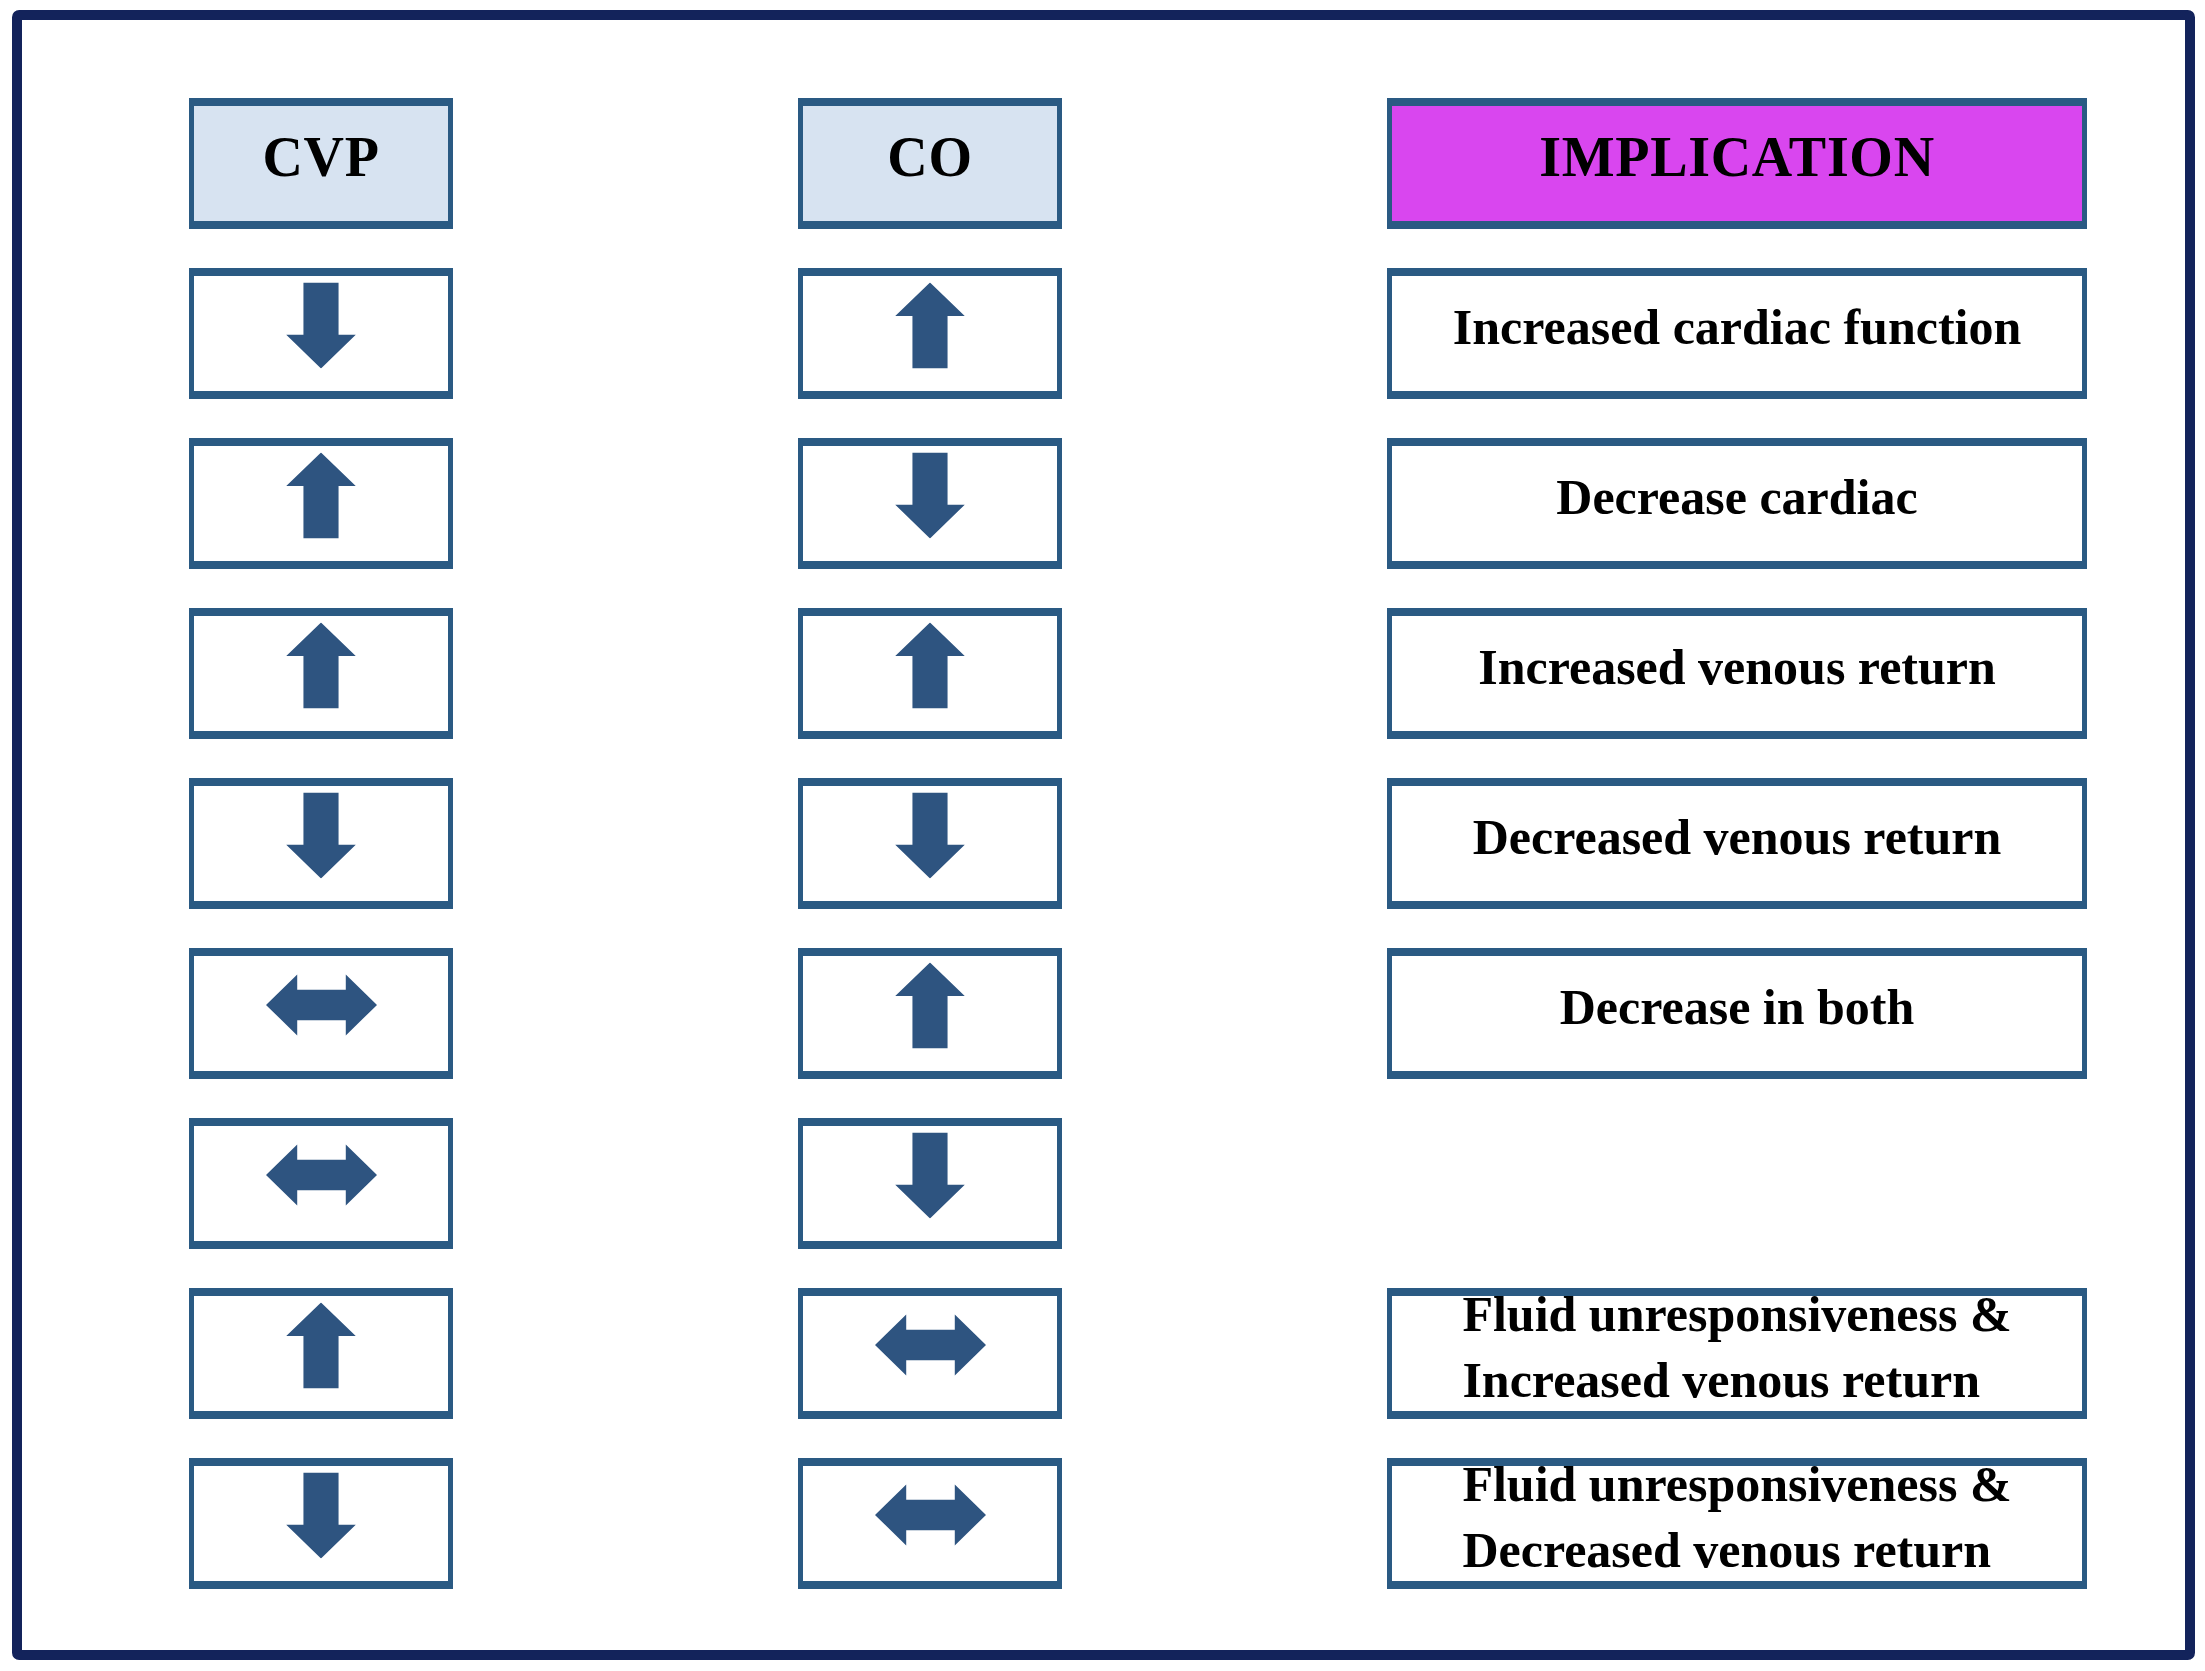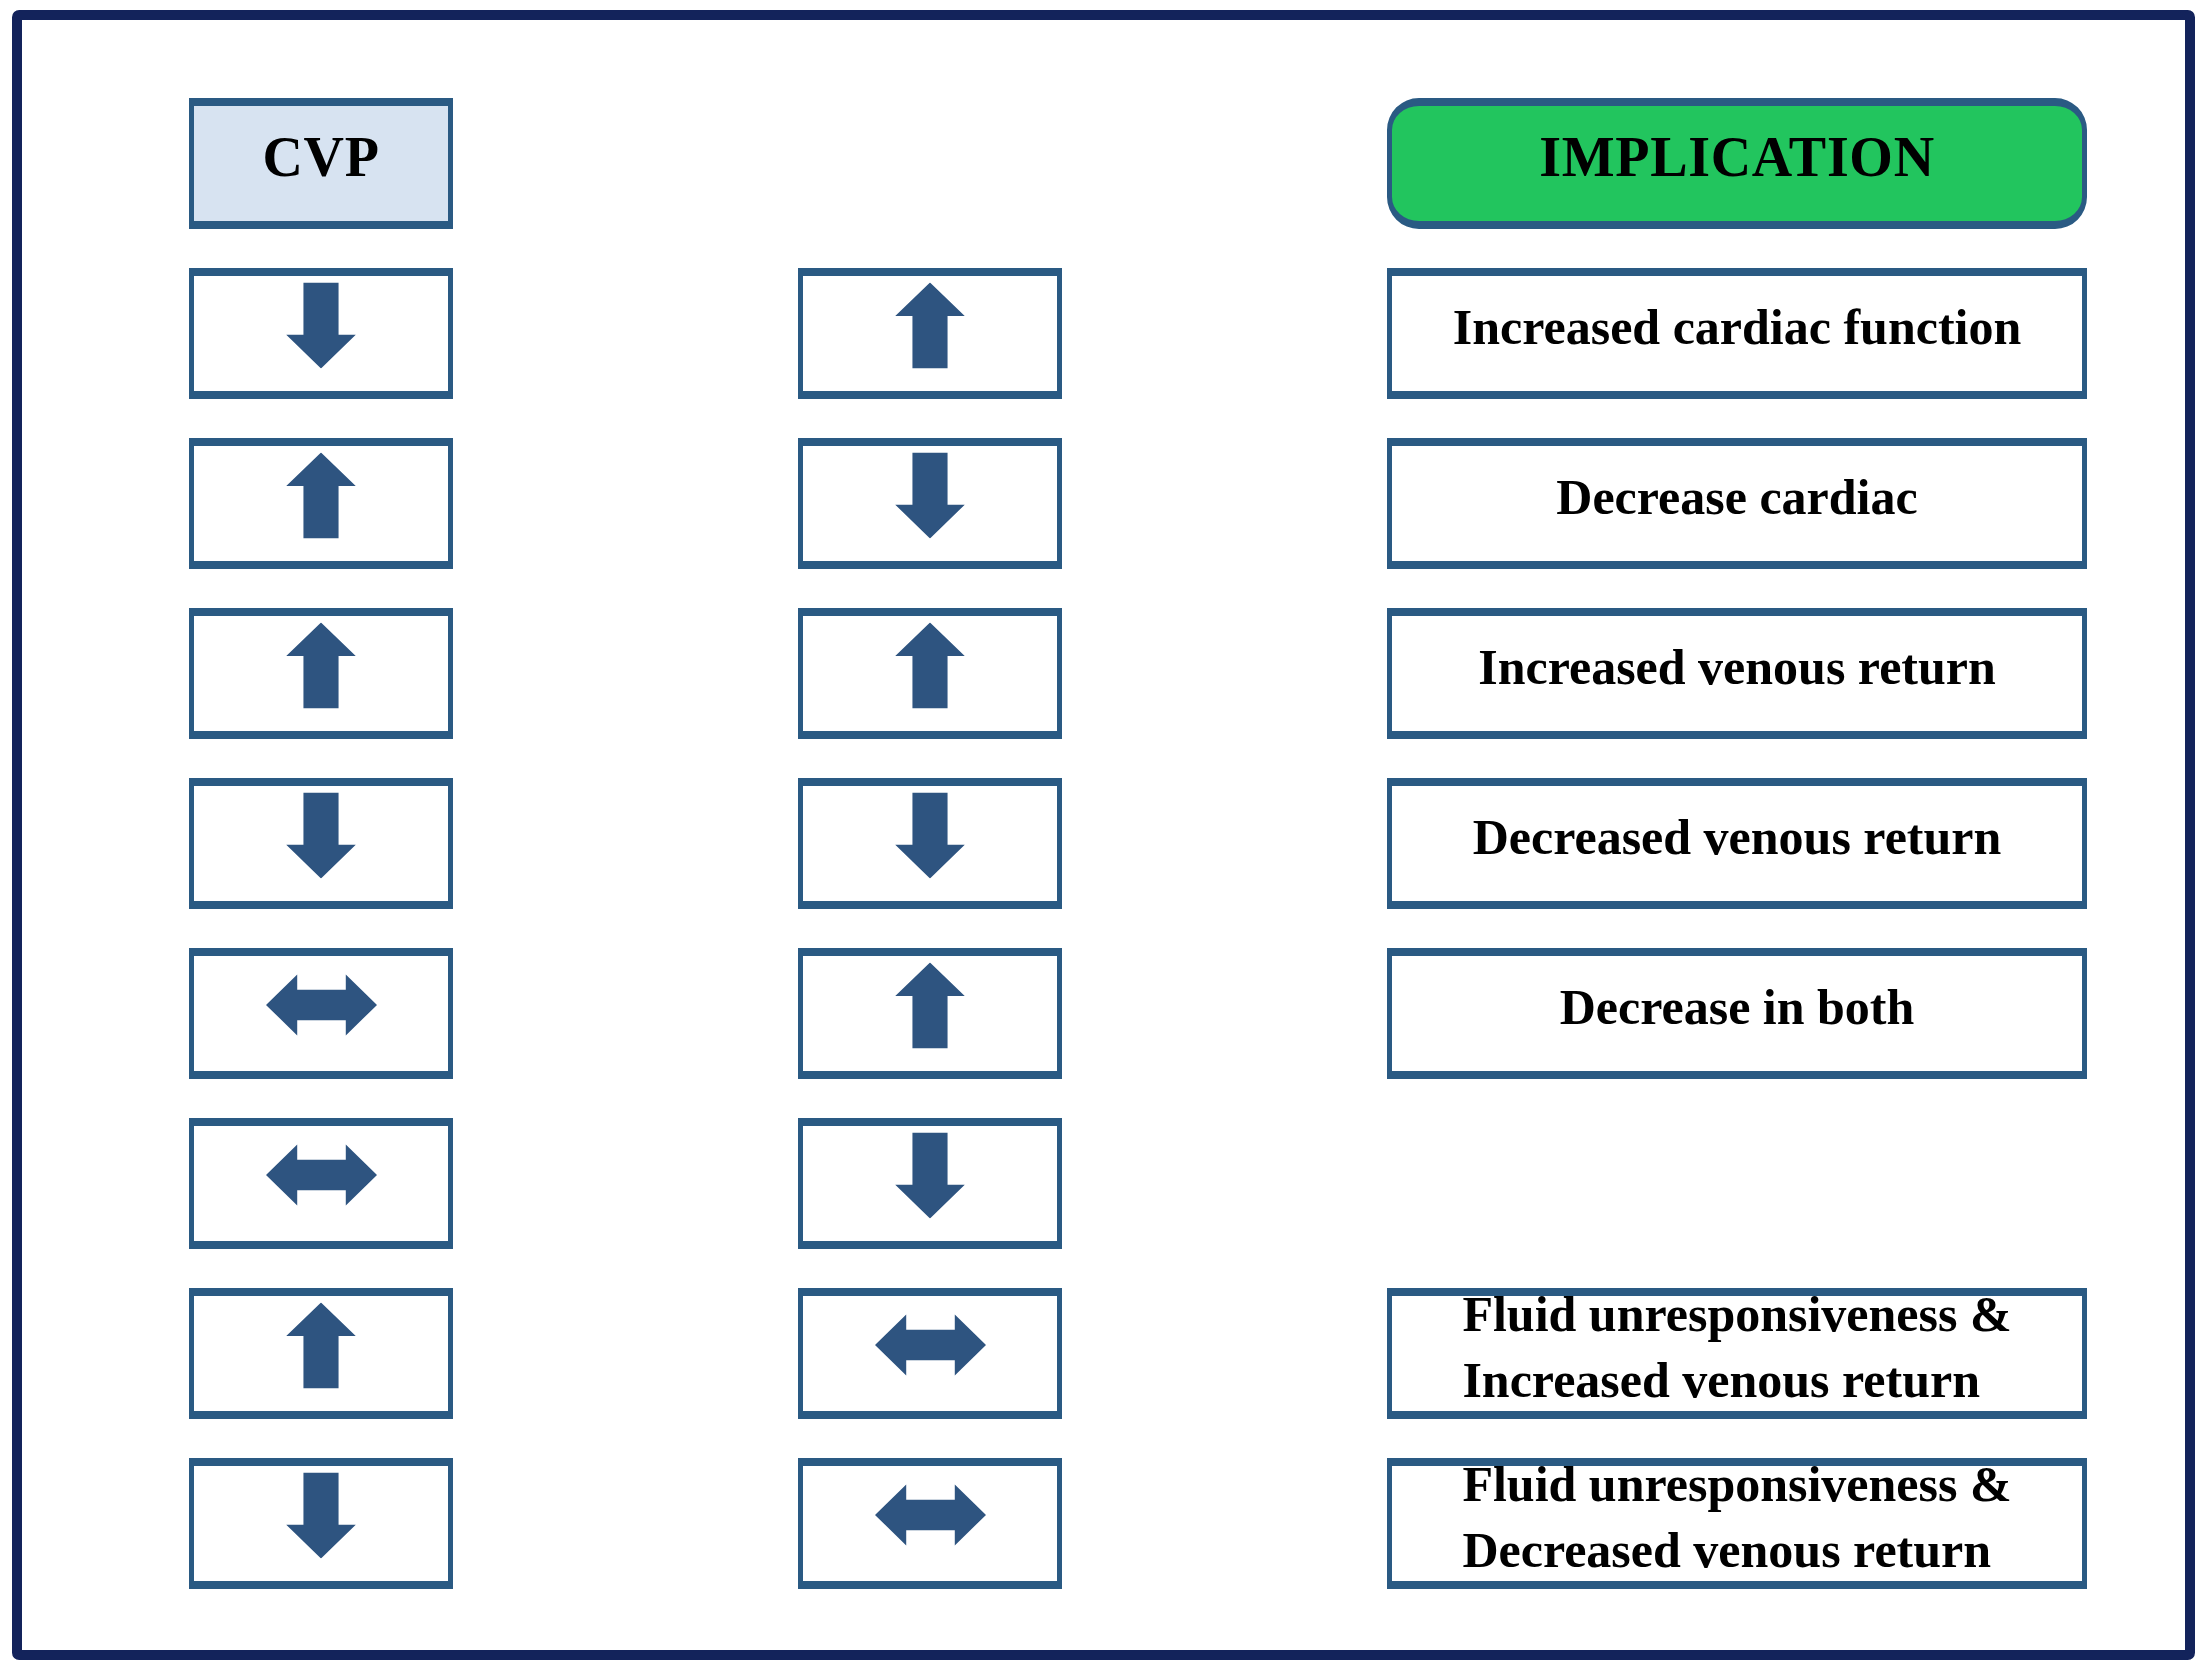--- a/index.html
+++ b/index.html
@@ -50,21 +50,21 @@
     justify-content: center;
   }
   .header {
     border-width: 8.6px 5.7px;
     font-size: 56px;
     font-weight: bold;
     letter-spacing: 0.7px;
   }
   .header span { transform: translateY(-7.2px); }
   .header-blue  { background: #d7e3f1; }
-  .header-green { background: #22c55e; border-radius: 32px; }
+  .header-green { background: #d946ef; }
 
   
   .arrow-box svg { display: none; transform: translateY(-8.6px); }
   .arr polygon { fill: #2e5480; }
   .arr.up,   .arr.down { width: 70px;  height: 86px; }
   .arr.both            { width: 111px; height: 63px;  }
   .arrow-box[data-dir="up"]   .arr.up   { display: block; }
   .arrow-box[data-dir="down"] .arr.down { display: block; }
   .arrow-box[data-dir="both"] .arr.both { display: block; }
 
@@ -82,20 +82,23 @@
 <body>
 
 <div id="page">
   <div class="frame"></div>
 
   <div class="grid">
 
     <div class="box header header-blue c1">
       <span>CVP</span>
     </div>
+    <div class="box header header-blue c2">
+      <span>CO</span>
+    </div>
     <div class="box header header-green c3">
       <span>IMPLICATION</span>
     </div>
 
     <div class="box arrow-box c1" data-dir="down">
 
       <svg class="arr down" viewBox="0 0 97 120">
           <polygon points="48.5,120 97,73 73,73 73,0 24,0 24,73 0,73"></polygon>
         </svg>
 

